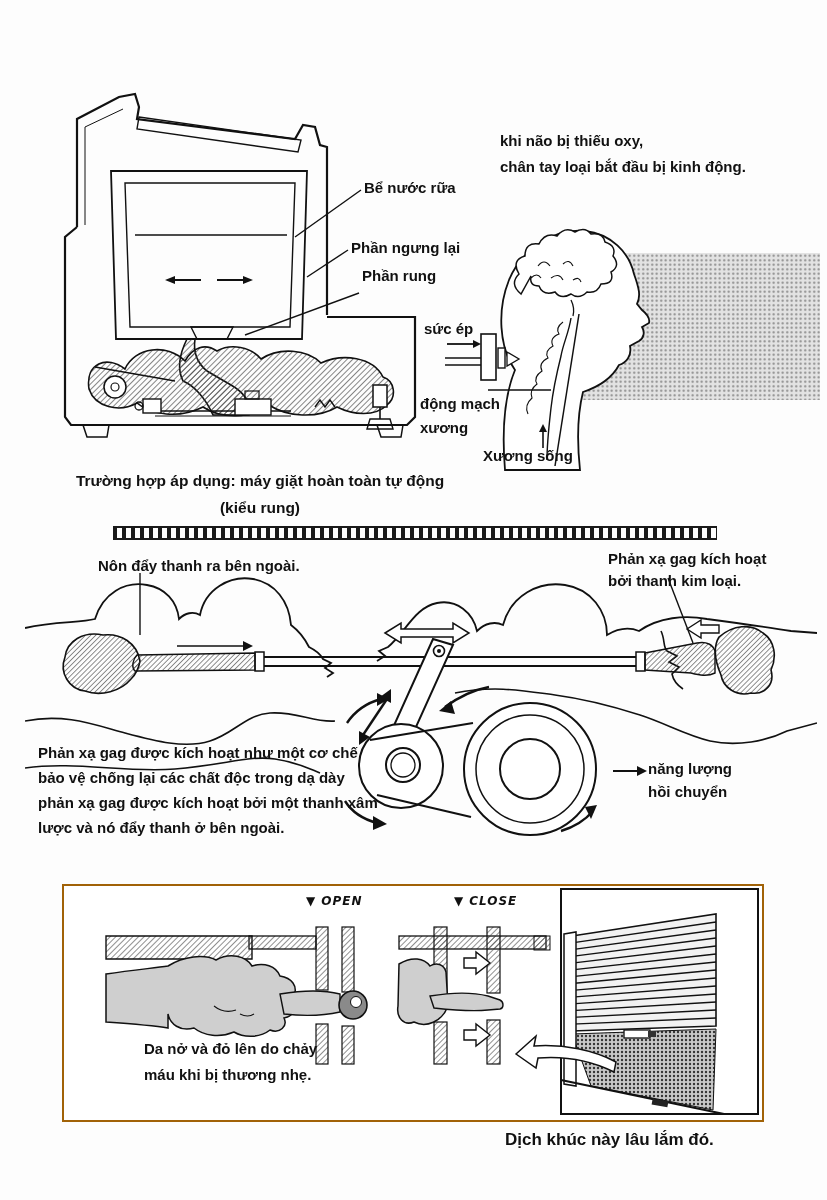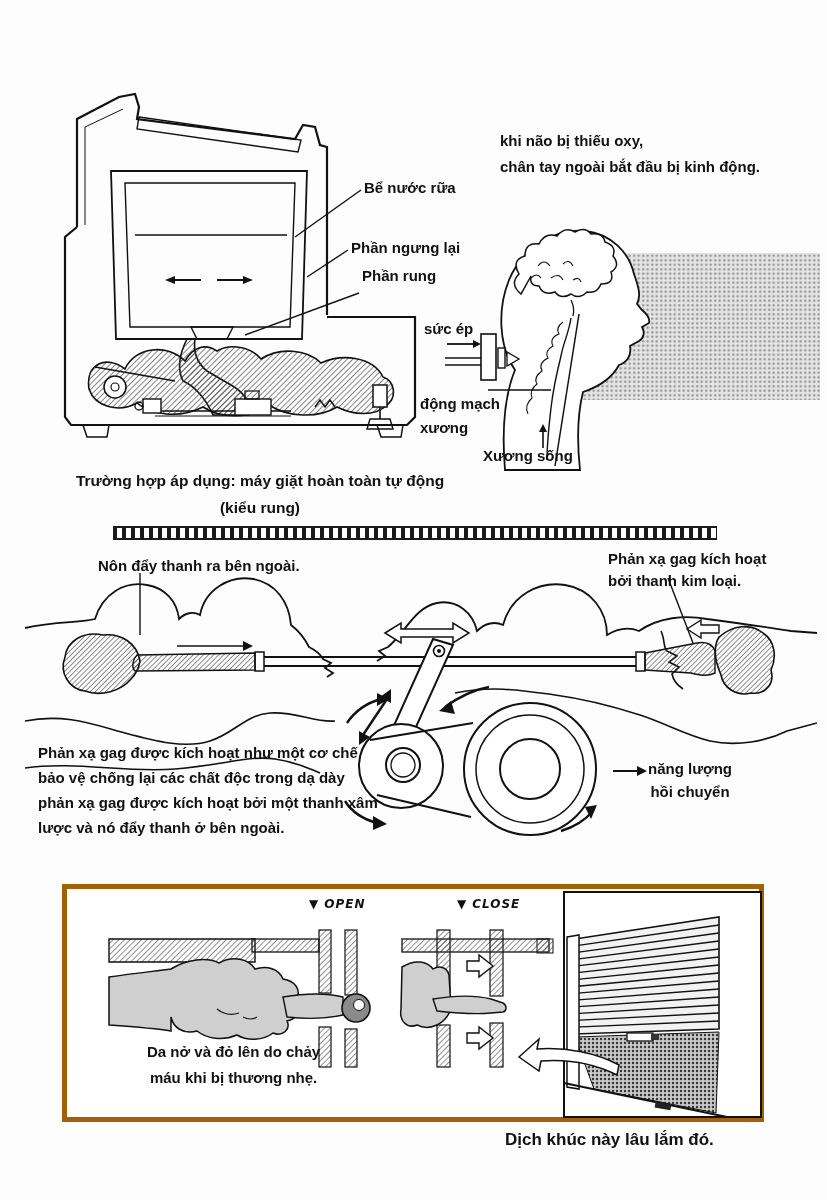--- a/index.html
+++ b/index.html
@@ -9,23 +9,23 @@
   }
   .lbl{position:absolute;font-weight:bold;font-size:15px;line-height:19px;white-space:nowrap;}
   .narration{position:absolute;left:500px;top:128px;font-weight:bold;font-size:15px;line-height:26px;}
   .caption-machine{position:absolute;left:55px;top:467px;width:410px;text-align:center;
     font-weight:bold;font-size:15.5px;line-height:27px;}
   .divider{position:absolute;left:113px;top:526px;width:604px;height:10px;
     border-top:2px solid #1a1a1a;border-bottom:2px solid #1a1a1a;
     background:repeating-linear-gradient(90deg,#1a1a1a 0 4px,transparent 4px 9px);}
   .paragraph{position:absolute;left:38px;top:740px;width:342px;
     font-weight:bold;font-size:15px;line-height:25px;}
-  .energy{position:absolute;left:648px;top:757px;font-weight:bold;font-size:15px;line-height:23px;text-align:center;}
+  .energy{position:absolute;left:648px;top:757px;font-weight:bold;font-size:15px;line-height:23px;}
   .panel-box{position:absolute;left:62px;top:884px;width:702px;height:238px;
-    border:5px solid #a16207;box-sizing:border-box;background:#fff;text-align:center;}
+    border:2px solid #a16207;box-sizing:border-box;background:#fff;}
   .shutter-label{position:absolute;font-family:"DejaVu Sans",sans-serif;
     font-weight:bold;font-style:italic;font-size:12px;letter-spacing:1px;}
   .box-caption{position:absolute;left:80px;top:150px;font-weight:bold;font-size:15px;line-height:26px;}
   .footer-caption{position:absolute;left:505px;top:1130px;font-weight:bold;font-size:17px;}
   svg{position:absolute;}
   .tri{margin-right:5px;font-style:normal;}
 </style>
 </head>
 <body>
 
@@ -85,21 +85,21 @@
     <line x1="293" y1="165" x2="252" y2="192" stroke="#111" stroke-width="1.4"></line>
     <line x1="304" y1="208" x2="190" y2="250" stroke="#111" stroke-width="1.4"></line>
   </svg>
 
   <span class="lbl" style="left:364px;top:178px;">Bể nước rữa</span>
   <span class="lbl" style="left:351px;top:238px;">Phần ngưng lại</span>
   <span class="lbl" style="left:362px;top:266px;">Phần rung</span>
 
   <div class="narration">
     <div>khi não bị thiếu oxy,</div>
-    <div>chân tay ngoài bắt đầu bị kinh động.</div>
+    <div>chân tay loại bắt đầu bị kinh động.</div>
   </div>
 
   <svg style="left:443px;top:222px;" width="384" height="250" viewBox="0 0 384 250">
     <defs>
       <pattern id="hdots" width="4.5" height="4.5" patternUnits="userSpaceOnUse">
         <rect width="4.5" height="4.5" fill="#e3e3e3"></rect>
         <circle cx="2.2" cy="2.2" r="1.1" fill="#8a8a8a"></circle>
       </pattern>
     </defs>
     <rect x="127" y="31" width="250" height="147" fill="url(#hdots)"></rect>

